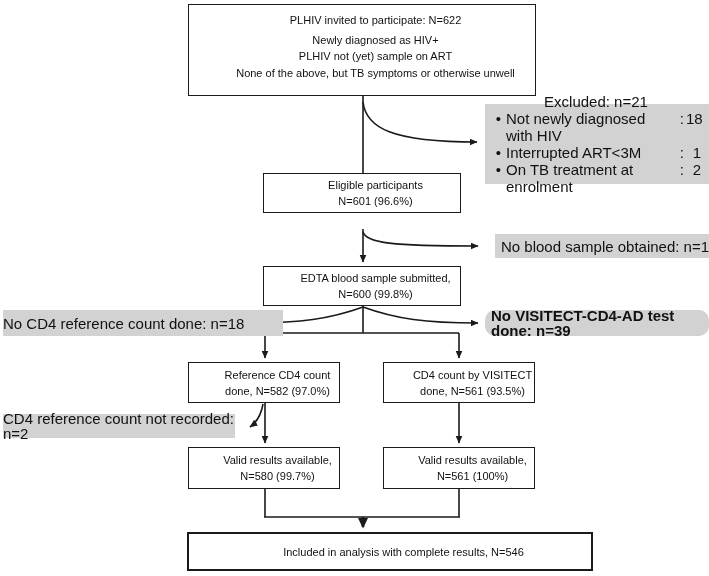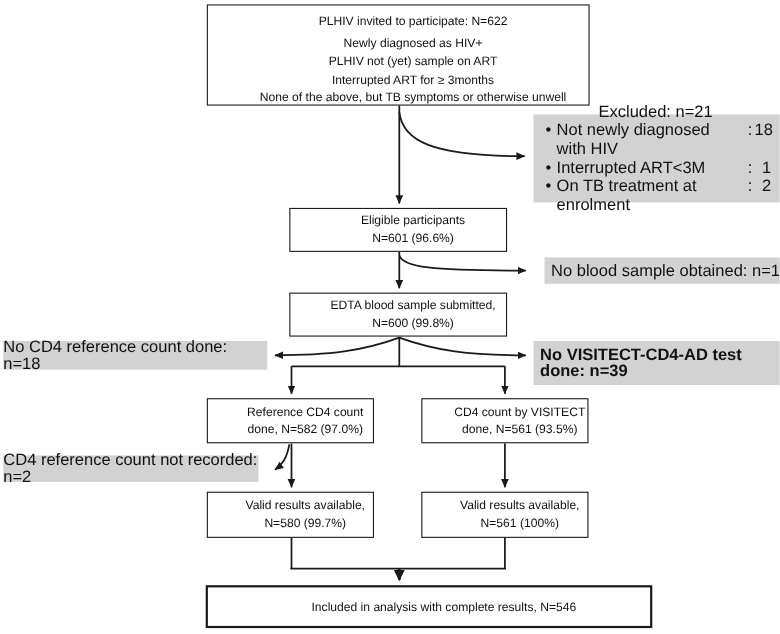--- a/index.html
+++ b/index.html
@@ -15,38 +15,38 @@
     text-align:center;font-size:11px;line-height:16px;box-sizing:border-box;padding-left:27px;
   }
   .gray{
     position:absolute;background:#d2d2d2;font-size:15px;line-height:15px;
     display:flex;align-items:center;box-sizing:border-box;color:#111;
   }
   
   .b-invited{left:188px;top:4px;width:348px;height:92px;justify-content:flex-start;padding-top:7px;}
   .b-invited .criteria{margin-top:3px;}
   .b-invited div{line-height:16.5px;}
-  .b-eligible{left:263px;top:189px;width:198px;height:40px;}
+  .b-eligible{left:263px;top:173px;width:198px;height:40px;}
   .b-edta{left:263px;top:266px;width:198px;height:40px;}
   .b-refcd4{left:188px;top:362px;width:152px;height:41px;}
   .b-visitect{left:383px;top:362px;width:152px;height:41px;}
   .b-validref{left:188px;top:447px;width:152px;height:42px;}
   .b-validvis{left:383px;top:447px;width:152px;height:42px;}
   .b-included{left:187px;top:532px;width:406px;height:39px;border-width:2.5px;}
   
   .g-excluded{left:485px;top:104px;width:224px;height:80px;flex-direction:column;align-items:stretch;padding:4px 8px 4px 6px;justify-content:center;}
   .g-excluded .g-title{text-align:center;line-height:17px;}
   .g-row{display:flex;align-items:baseline;line-height:17px;}
   .g-row .bullet{width:15px;text-align:center;}
   .g-row .lbl{flex:1;text-align:left;}
   .g-row .colon{margin:0 2px 0 4px;}
   .g-row .num{width:15px;text-align:right;}
   .g-noblood{left:485px;top:234px;width:224px;height:24px;padding-left:6px;margin-left:10px;}
-  .g-noref{left:3px;top:310px;width:240px;height:26px;}
-  .g-novisitect{left:485px;top:310px;width:224px;height:40px;padding-left:6px;font-weight:bold;}
+  .g-noref{left:3px;top:310px;width:280px;height:26px;}
+  .g-novisitect{left:485px;top:310px;width:224px;height:26px;padding-left:6px;font-weight:bold;border-radius:10px;}
   .g-notrec{left:3px;top:414px;width:232px;height:24px;justify-content:center;}
 </style>
 </head>
 <body>
 
 <div id="stage">
 
   <svg id="connectors" viewBox="0 0 709 576" xmlns="http://www.w3.org/2000/svg">
     <defs>
       <marker id="arrow" markerUnits="userSpaceOnUse" markerWidth="9" markerHeight="8" refX="7.5" refY="3.5" orient="auto">
@@ -75,21 +75,20 @@
       <path d="M264,517 L460,517"></path>
       <path d="M363,517 L363,527" stroke-width="2.6" marker-end="url(#arrowBig)"></path>
     </g>
   </svg>
 
   <div class="box b-invited">
     <div>PLHIV invited to participate: N=622</div>
     <div class="criteria">
       <div>Newly diagnosed as HIV+</div>
       <div>PLHIV not (yet) sample on ART</div>
-      <div>Interrupted ART for ≥ 3months</div>
       <div>None of the above, but TB symptoms or otherwise unwell</div>
     </div>
   </div>
 
   <div class="gray g-excluded">
     <div class="g-title">Excluded: n=21</div>
     <div class="g-row">
       <span class="bullet">•</span>
       <span class="lbl">Not newly diagnosed with HIV</span>
       <span class="colon">:</span>

